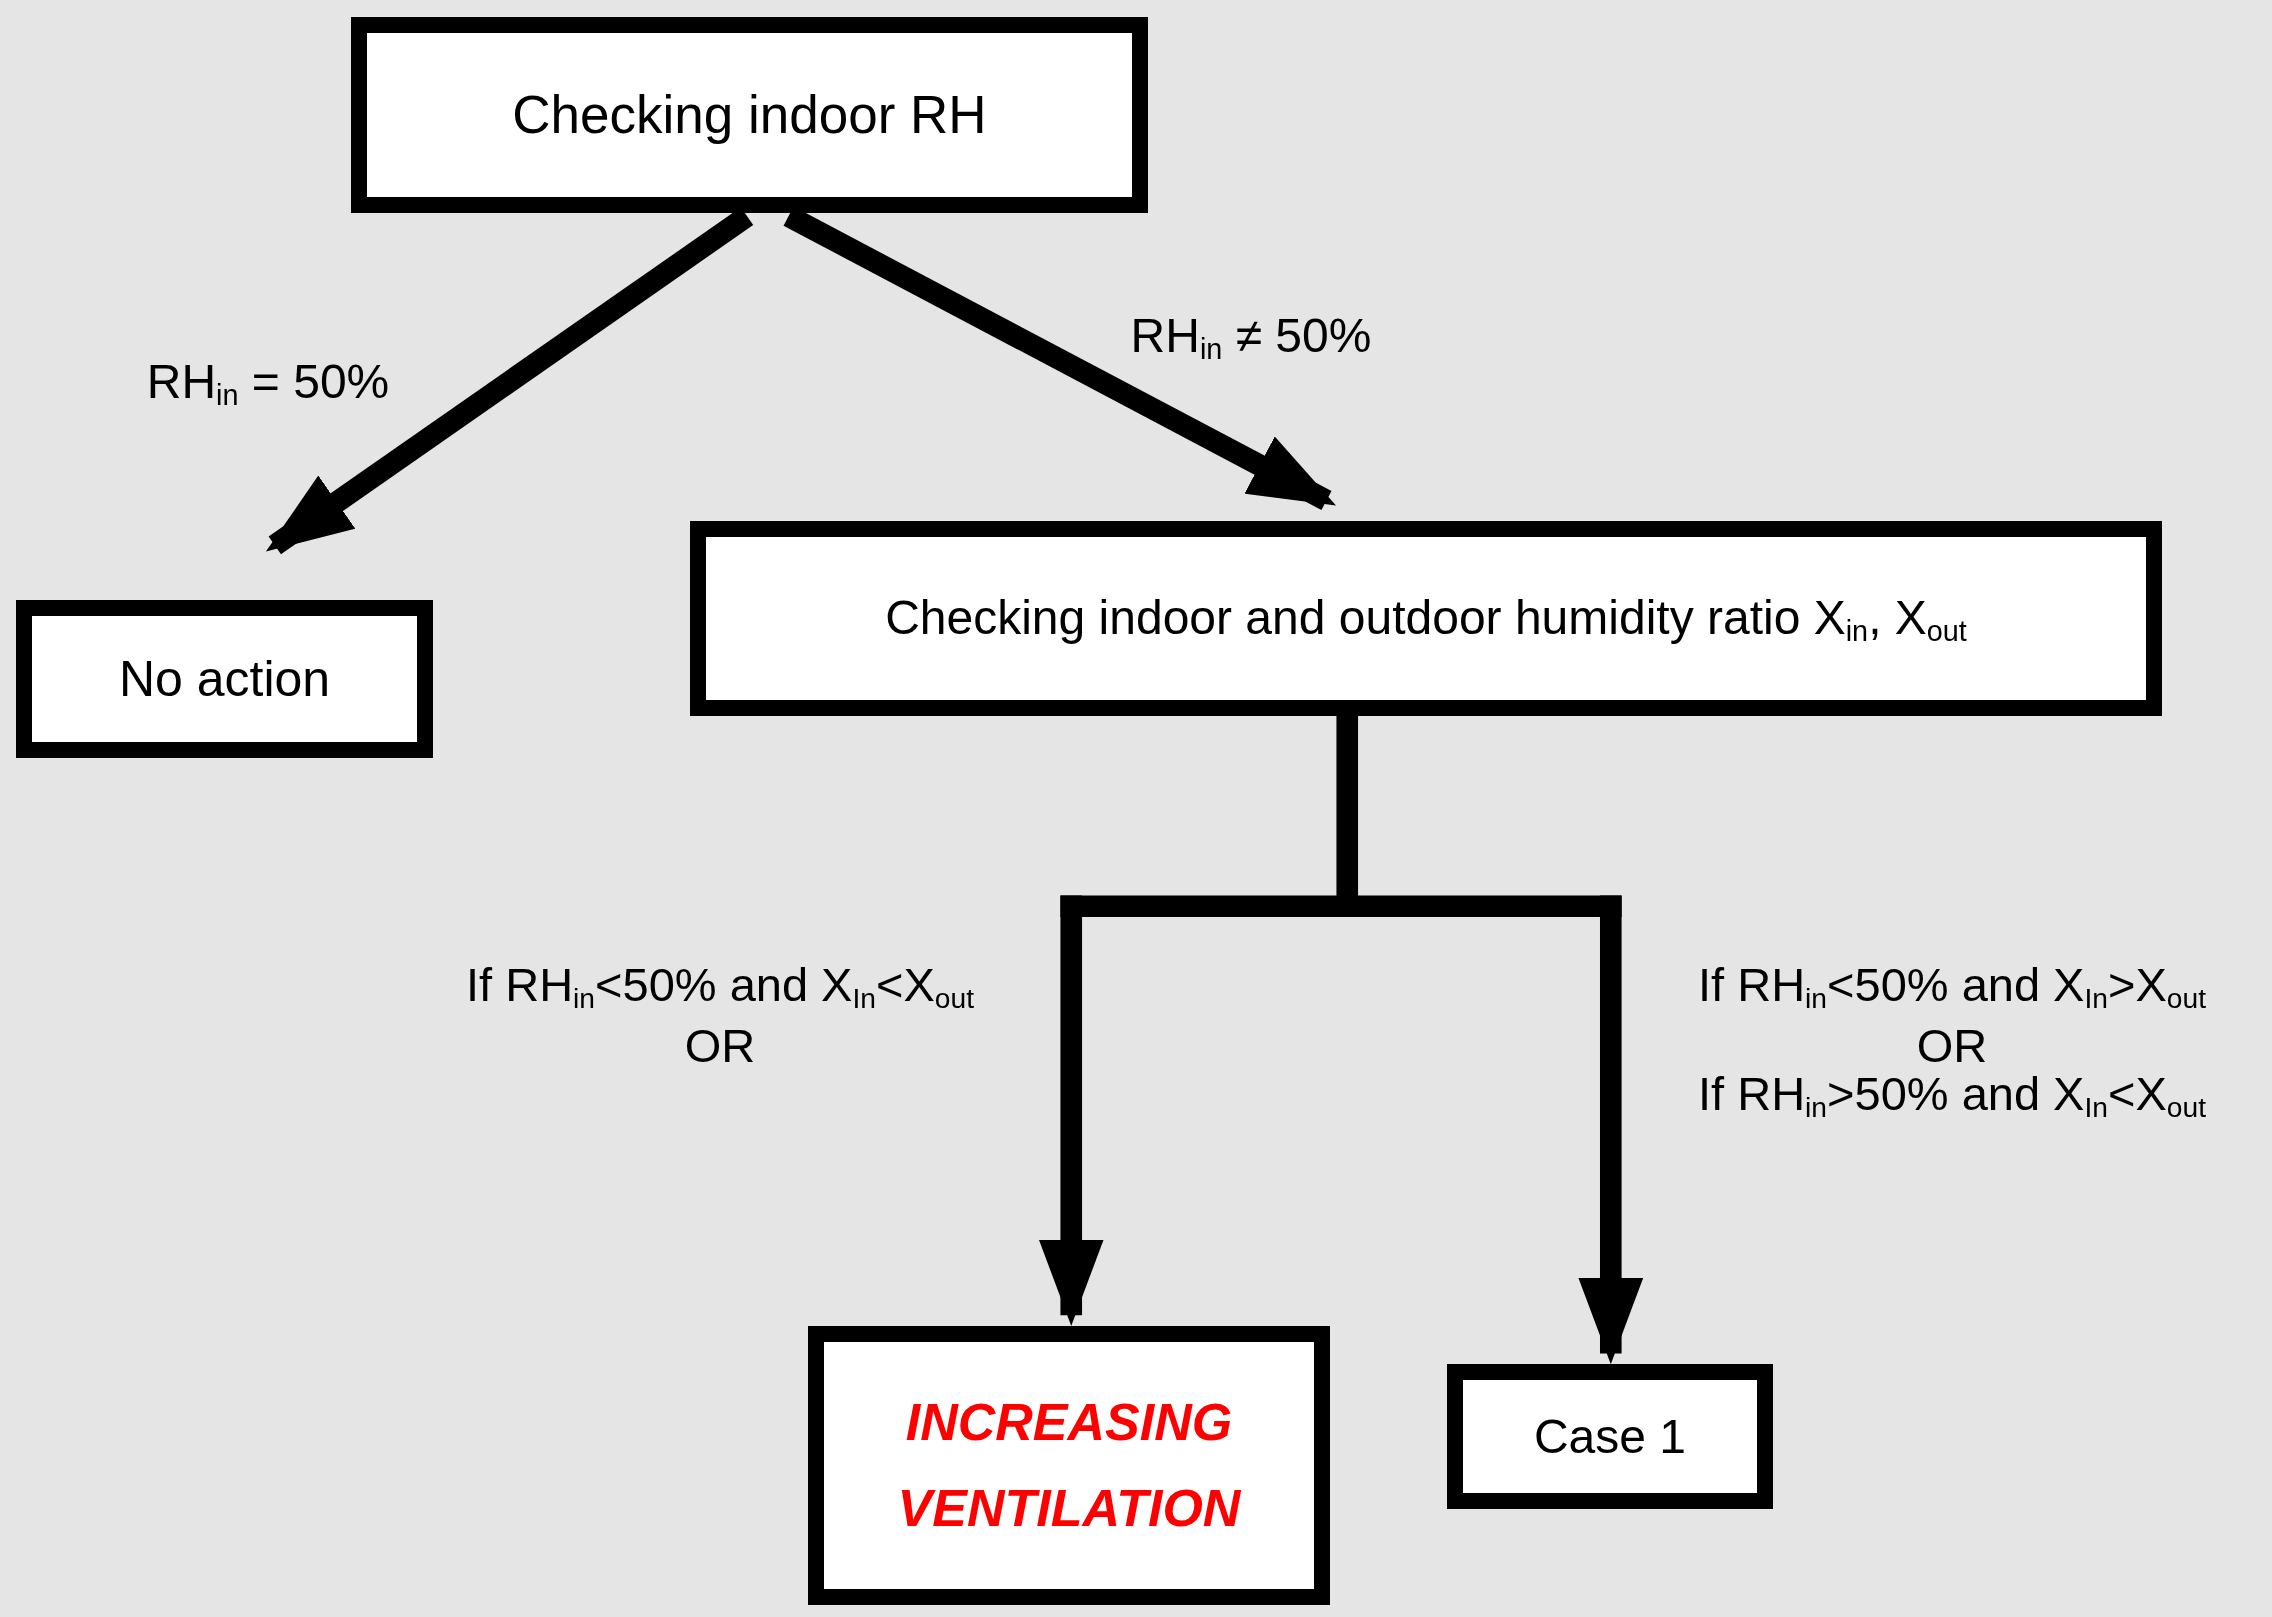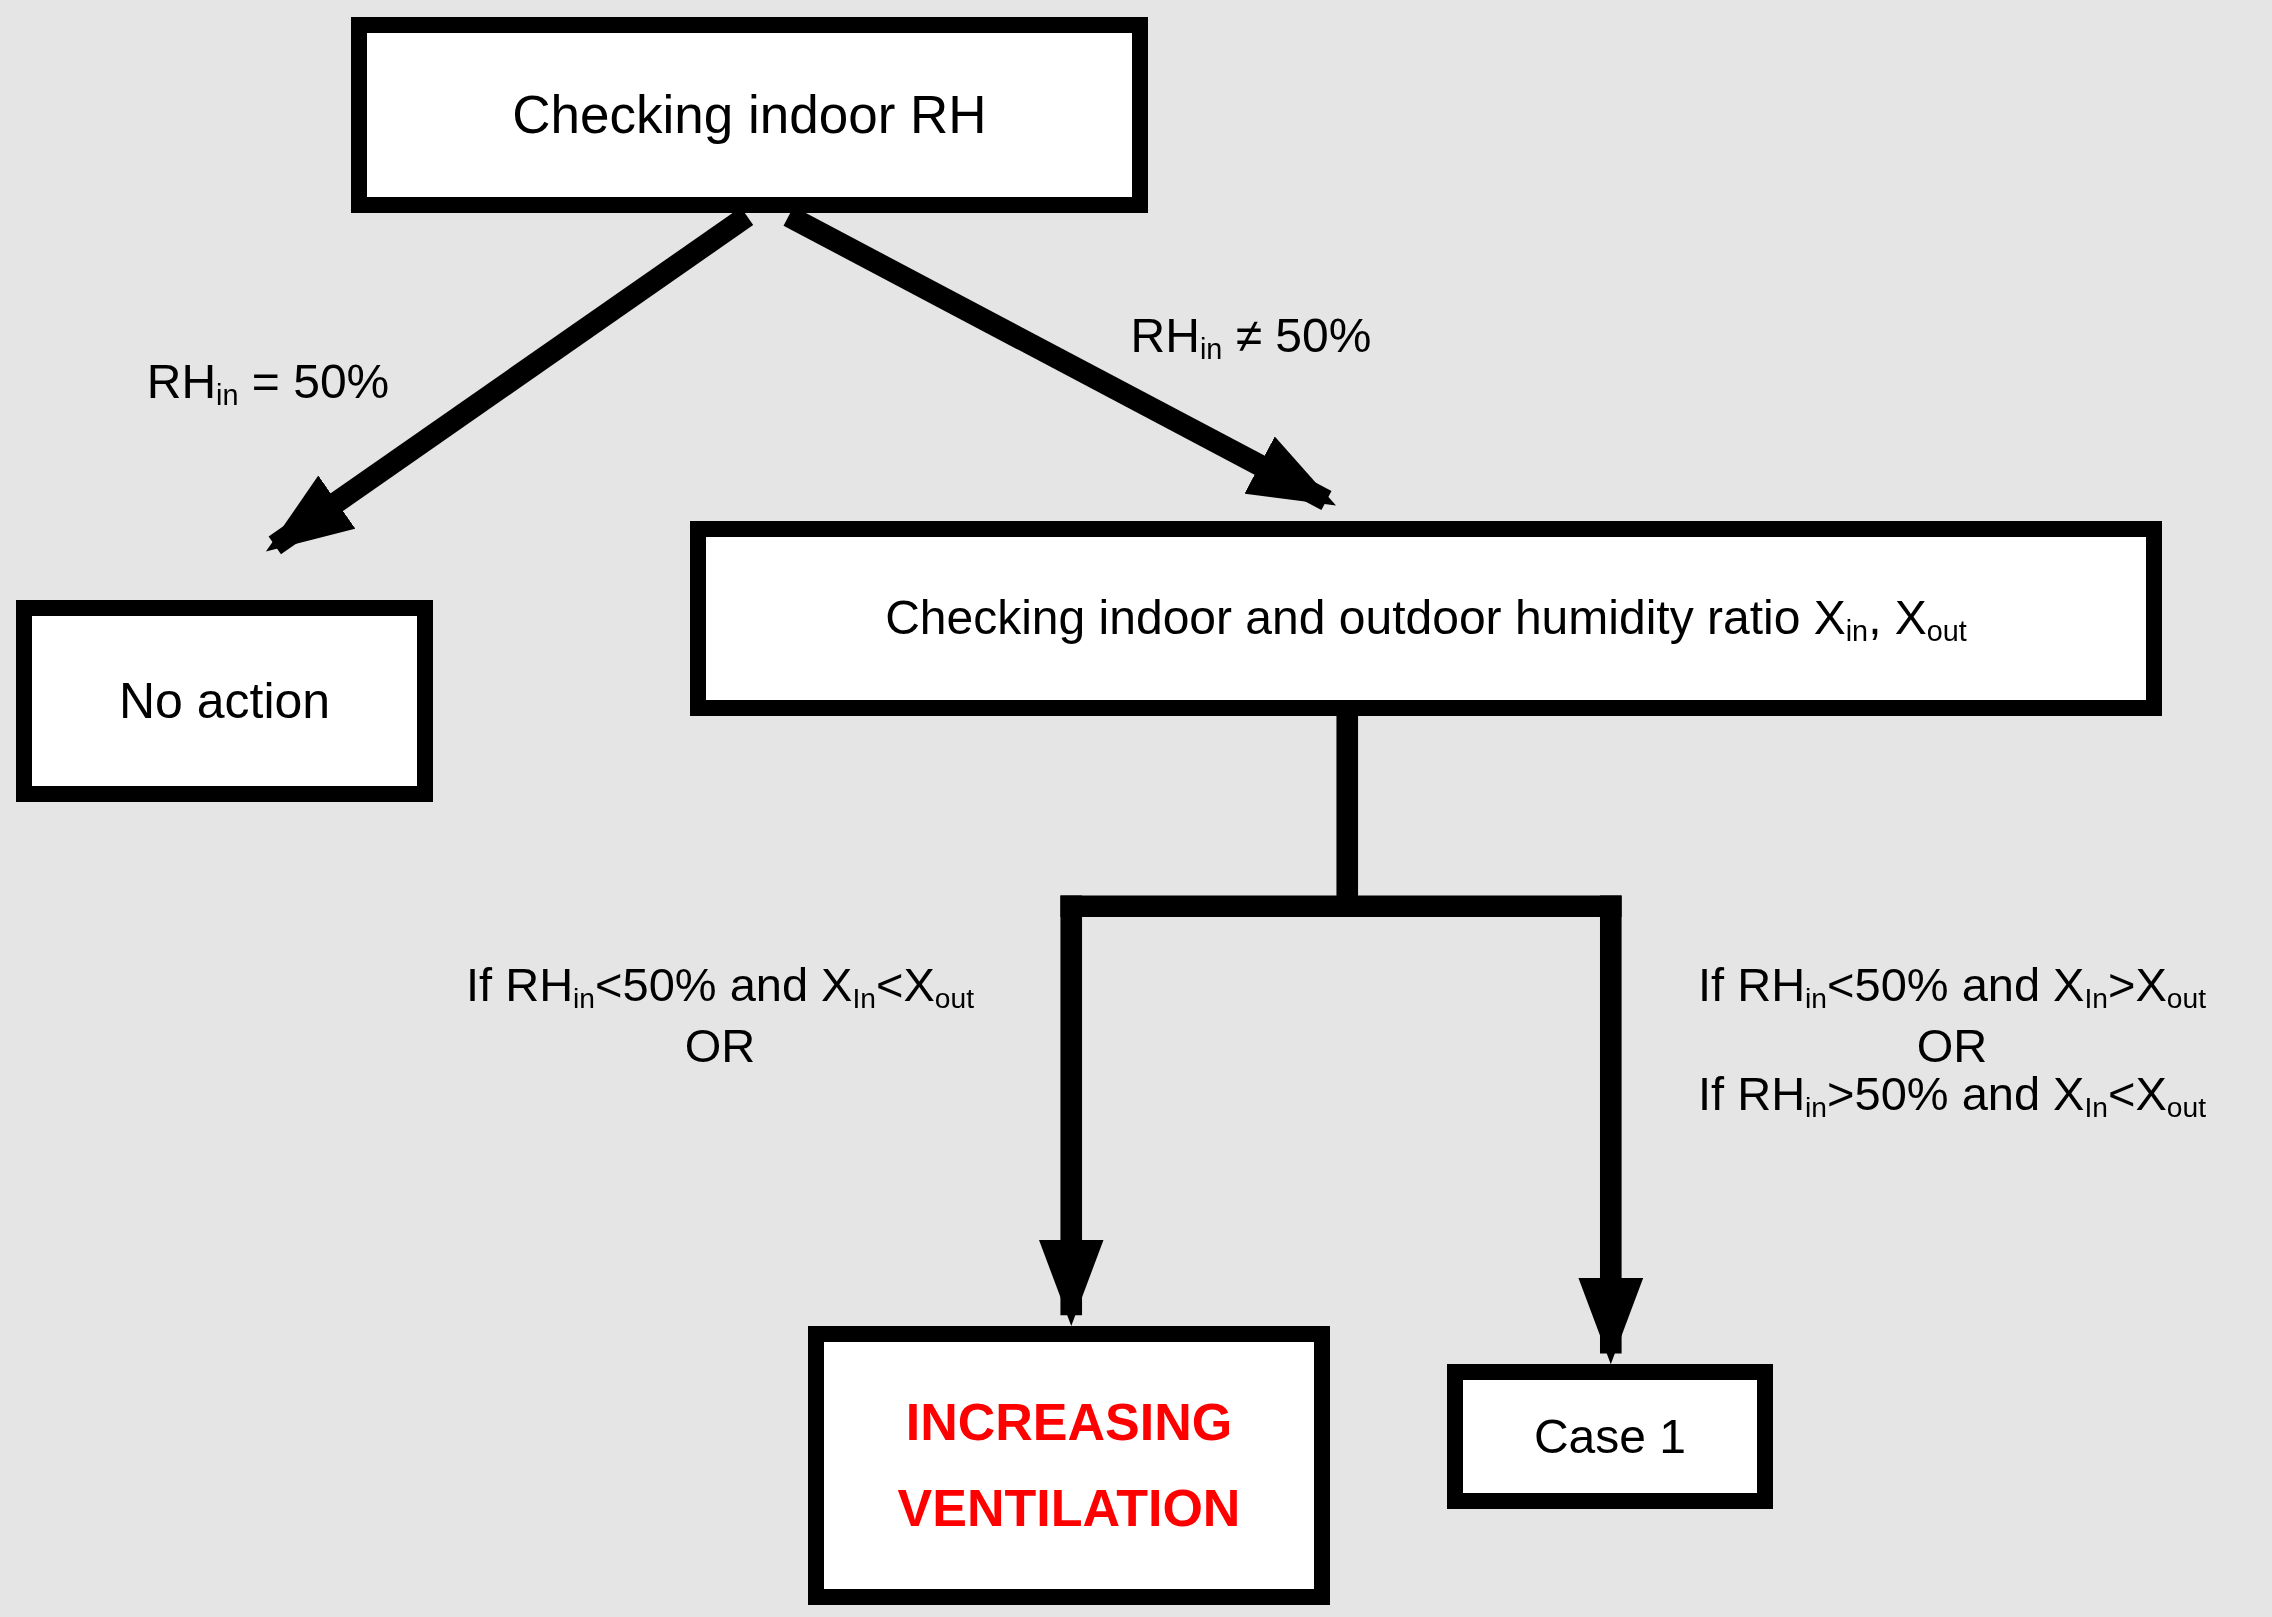--- a/index.html
+++ b/index.html
@@ -31,21 +31,21 @@
     box-sizing: border-box;
     background: #ffffff;
     border: 16.6px solid #000000;
     display: flex;
     align-items: center;
     justify-content: center;
     text-align: center;
     white-space: nowrap;
   }
   #box-check-rh   { left: 351px;  top: 16.6px;   width: 797px;  height: 196px; font-size: 53px; }
-  #box-no-action  { left: 16px;   top: 600px;  width: 417px;  height: 202px; font-size: 50px; }
+  #box-no-action  { left: 16px;   top: 600px;  width: 417px;  height: 158px; font-size: 50px; }
   #box-check-x    { left: 690px;  top: 521px;  width: 1472px; height: 195px; font-size: 48px; }
   #box-iv         { left: 808px;  top: 1326px; width: 522px;  height: 279px;
                     font-size: 52px; font-weight: bold; color: #ff0000;
                     line-height: 1.65; padding: 0 16.6px; white-space: normal; }
   #box-case1      { left: 1447px; top: 1364px; width: 326px;  height: 145px; font-size: 48px; }
 
   .edge-label {
     position: absolute;
     transform: translate(-50%, -50%);
     font-size: 48px;
@@ -114,21 +114,21 @@
     <div>If RH<span class="sub">in</span>&lt;50% and X<span class="sub">In</span>&lt;X<span class="sub">out</span></div>
     <div>OR</div>
   </div>
 
   <div class="cond" id="cond-right">
     <div>If RH<span class="sub">in</span>&lt;50% and X<span class="sub">In</span>&gt;X<span class="sub">out</span></div>
     <div>OR</div>
     <div>If RH<span class="sub">in</span>&gt;50% and X<span class="sub">In</span>&lt;X<span class="sub">out</span></div>
   </div>
 
-  <div class="box" id="box-iv" style="color: rgb(255, 0, 0);">
+  <div class="box" id="box-iv" style="color: rgb(255, 0, 0); font-style: italic;">
     <span>INCREASING VENTILATION</span>
   </div>
 
   <div class="box" id="box-case1">
     <span>Case 1</span>
   </div>
 
 </div>
 
 

